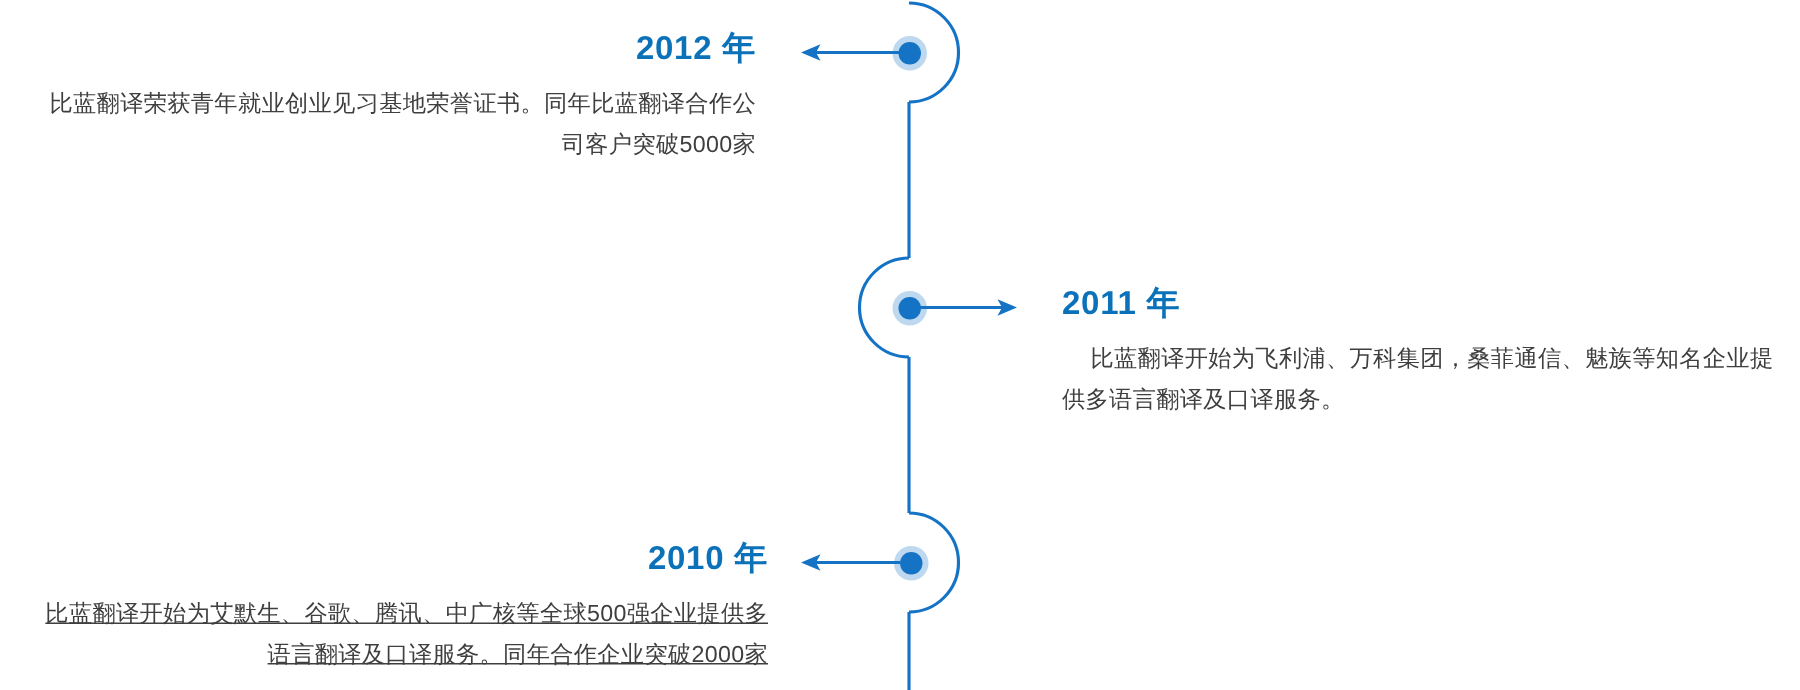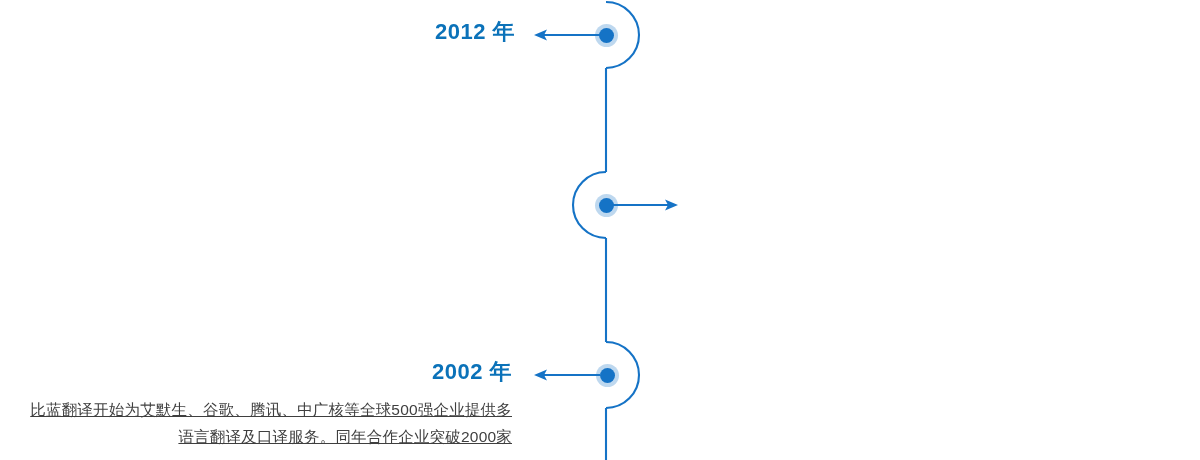--- a/index.html
+++ b/index.html
@@ -87,23 +87,28 @@
 
     <path d="M 534 35 L 547 29.5 L 544 35 L 547 40.5 Z" fill="#1573c6"></path>
     <path d="M 678 205 L 665 199.5 L 668 205 L 665 210.5 Z" fill="#1573c6"></path>
     <path d="M 534 375 L 547 369.5 L 544 375 L 547 380.5 Z" fill="#1573c6"></path>
   </svg>
 
   <span class="node-dot" style="left:606px; top:35px;"></span>
   <span class="node-dot" style="left:606px; top:205px;"></span>
   <span class="node-dot" style="left:607px; top:375px;"></span>
 
-  <div class="entry entry-left" style="left:33px; top:18px; width:482px;">
+  <div class="entry entry-left" style="left:22px; top:18px; width:482px;">
     <div class="year-label">2012 年</div>
+    <div class="entry-body" style="margin-top:10px;">比蓝翻译荣获青年就业创业见习基地荣誉证书。同年比蓝翻译合作公司客户突破5000家</div>
   </div>
 
+  <div class="entry entry-right" style="left:708px; top:188px; width:486px;">
+    <div class="year-label">2011 年</div>
+    <div class="entry-body" style="margin-top:10px; text-indent:19px;">比蓝翻译开始为飞利浦、万科集团，桑菲通信、魅族等知名企业提供多语言翻译及口译服务。</div>
+  </div>
 
   <div class="entry entry-left" style="left:30px; top:358px; width:482px;">
-    <div class="year-label">2002 年</div>
+    <div class="year-label">2010 年</div>
     <div class="entry-body" style="margin-top:10px;text-decoration:underline;">比蓝翻译开始为艾默生、谷歌、腾讯、中广核等全球500强企业提供多语言翻译及口译服务。同年合作企业突破2000家</div>
   </div>
 
 </div>
 
 </body></html>

